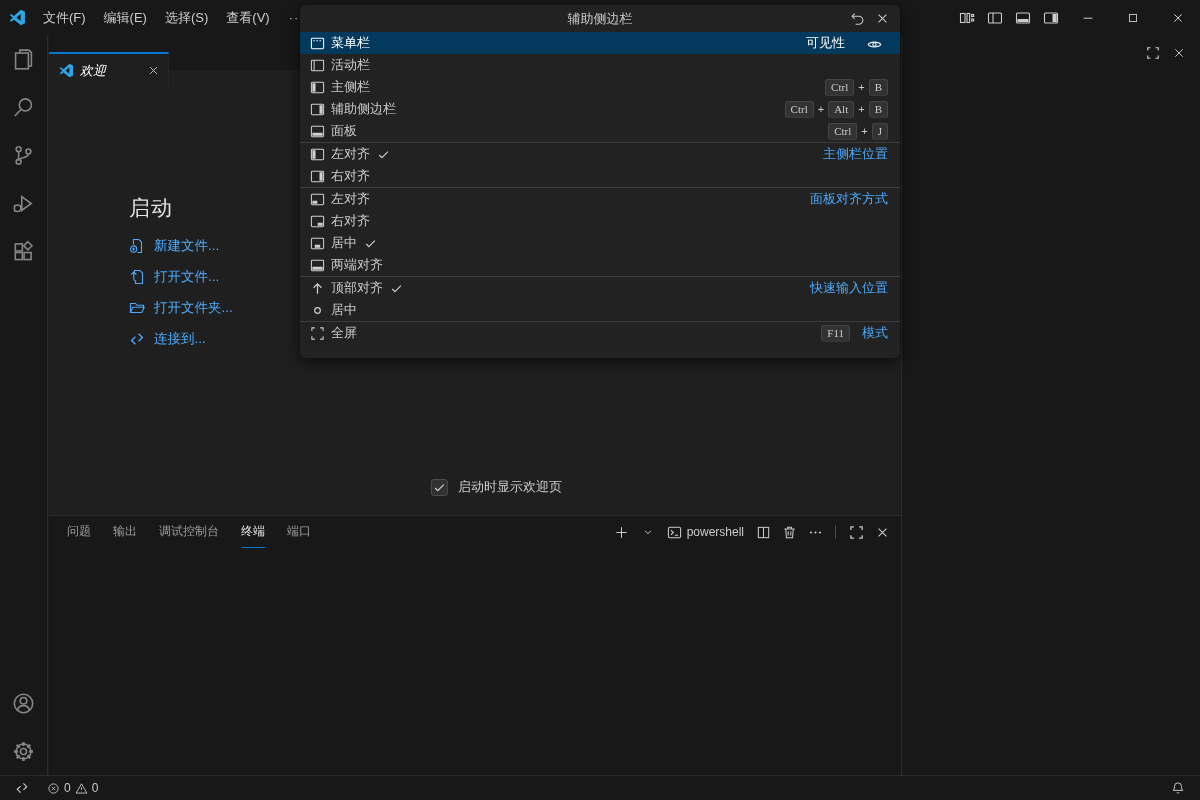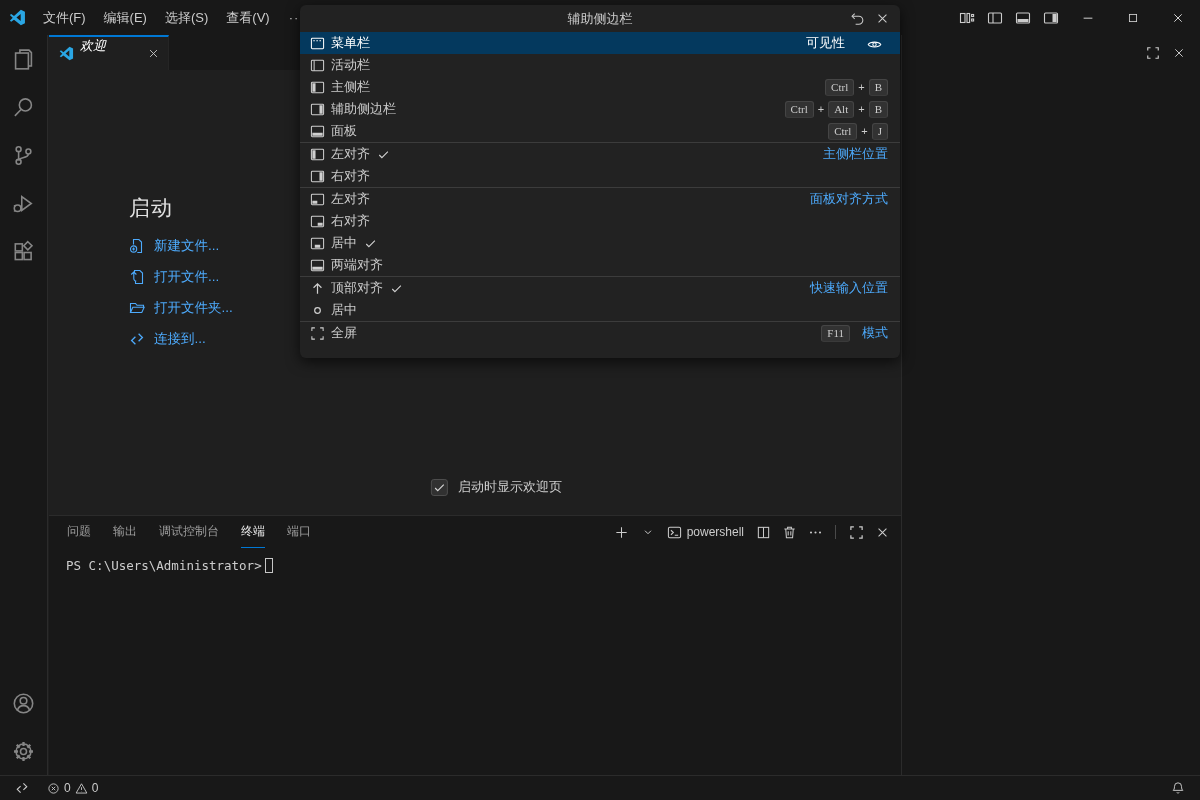--- a/index.html
+++ b/index.html
@@ -17,21 +17,21 @@
   .tb-btn { width:28px; height:35px; display:flex; align-items:center; justify-content:center; color:#cccccc; }
   .win-btn { width:45px; height:35px; display:flex; align-items:center; justify-content:center; color:#d8d8d8; }
 
   
   .activitybar { position:absolute; top:35px; left:0; width:48px; bottom:25px; background:#181818; border-right:1px solid #2b2b2b; display:flex; flex-direction:column; align-items:center; z-index:2; }
   .ab-item { width:48px; height:48px; display:flex; align-items:center; justify-content:center; color:#868686; }
   .ab-bottom { margin-top:auto; display:flex; flex-direction:column; align-items:center; }
 
   
   .tabbar { position:absolute; top:35px; left:49px; width:852px; height:35px; background:#181818; display:flex; z-index:1; }
-  .tab { width:120px; height:35px; background:#1f1f1f; border-top:2px solid #0078d4; border-right:1px solid #252525; display:flex; gap:6px; padding:0 8px 0 10px; }
+  .tab { width:120px; height:35px; background:#1f1f1f; border-top:2px solid #0078d4; border-right:1px solid #252525; display:flex; align-items:center; gap:6px; padding:0 8px 0 10px;margin-top:17px; }
   .tab-label { font-style:italic; color:#ffffff; flex:1; font-size:13px; }
   .tab-close { color:#cccccc; display:flex; }
 
   
   .editor { position:absolute; top:70px; left:49px; width:852px; height:445px; background:#1f1f1f; }
   .welcome-heading { position:absolute; left:80px; top:124px; font-size:21px; color:#e3e3e3; letter-spacing:1px; }
   .start-links { position:absolute; left:80px; top:160px; display:flex; flex-direction:column; }
   .start-link { display:flex; align-items:center; gap:9px; height:31px; color:#4daafc; cursor:pointer; font-size:13.5px; }
   .welcome-check { position:absolute; left:50%; transform:translateX(-52%); top:408px; display:flex; align-items:center; gap:10px; color:#cccccc;margin-left:24px; }
   .checkbox { width:17px; height:17px; background:#313131; border:1px solid #4d4d4d; border-radius:3px; display:flex; align-items:center; justify-content:center; color:#d7d7d7; }
@@ -362,23 +362,20 @@
           </div>
           <div class="pa-btn">
             <span class="icon">
               <svg viewBox="0 0 16 16" fill="none" stroke="currentColor" stroke-width="1.1" width="15" height="15">
                 <path d="M3.8 3.8l8.4 8.4M12.2 3.8l-8.4 8.4"></path>
               </svg>
             </span>
           </div>
         </div>
     </div>
-    <div class="terminal">
-      <span>PS C:\Users\Administrator&gt;</span><span class="cursor"></span>
-    </div>
   </div>
 
   <div class="auxbar">
     <div class="aux-head" id="aux-head">
         <div class="icon">
           <span class="icon">
             <svg viewBox="0 0 16 16" fill="none" stroke="currentColor" stroke-width="1.1" width="14" height="14">
               <path d="M2 5.2V2h3.2M10.8 2H14v3.2M14 10.8V14h-3.2M5.2 14H2v-3.2" stroke-width="1.3"></path>
             </svg>
           </span>

